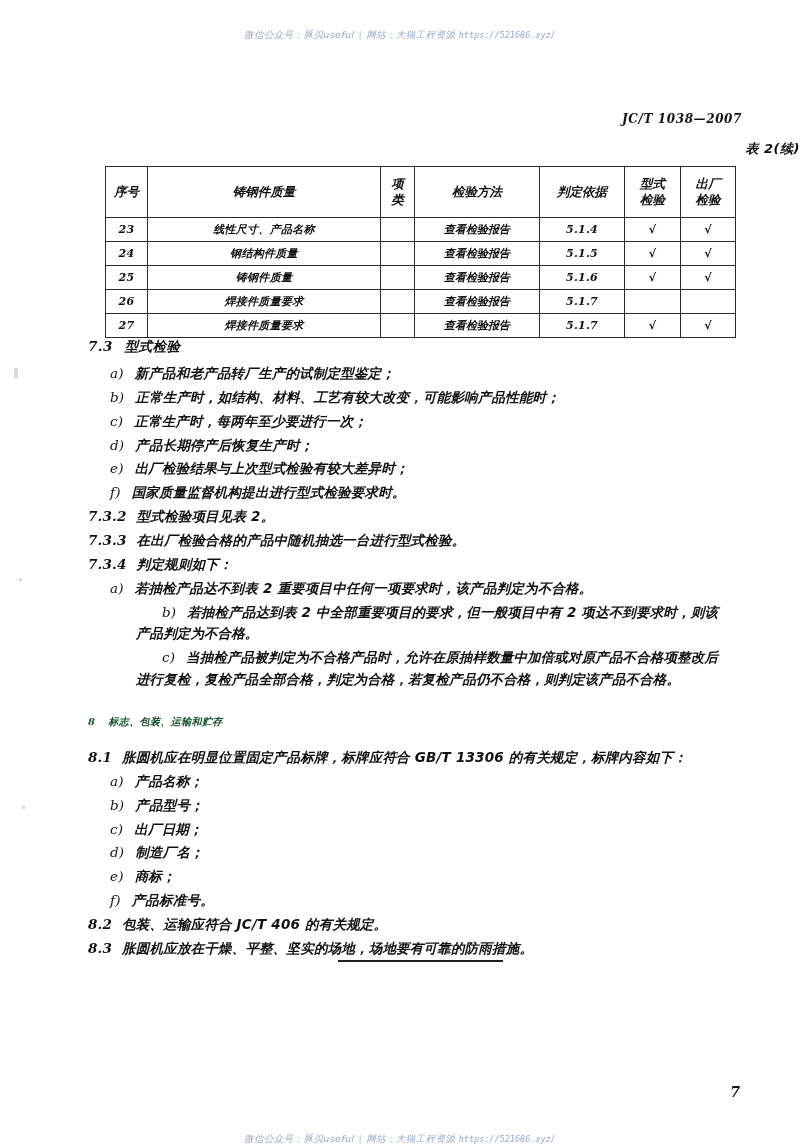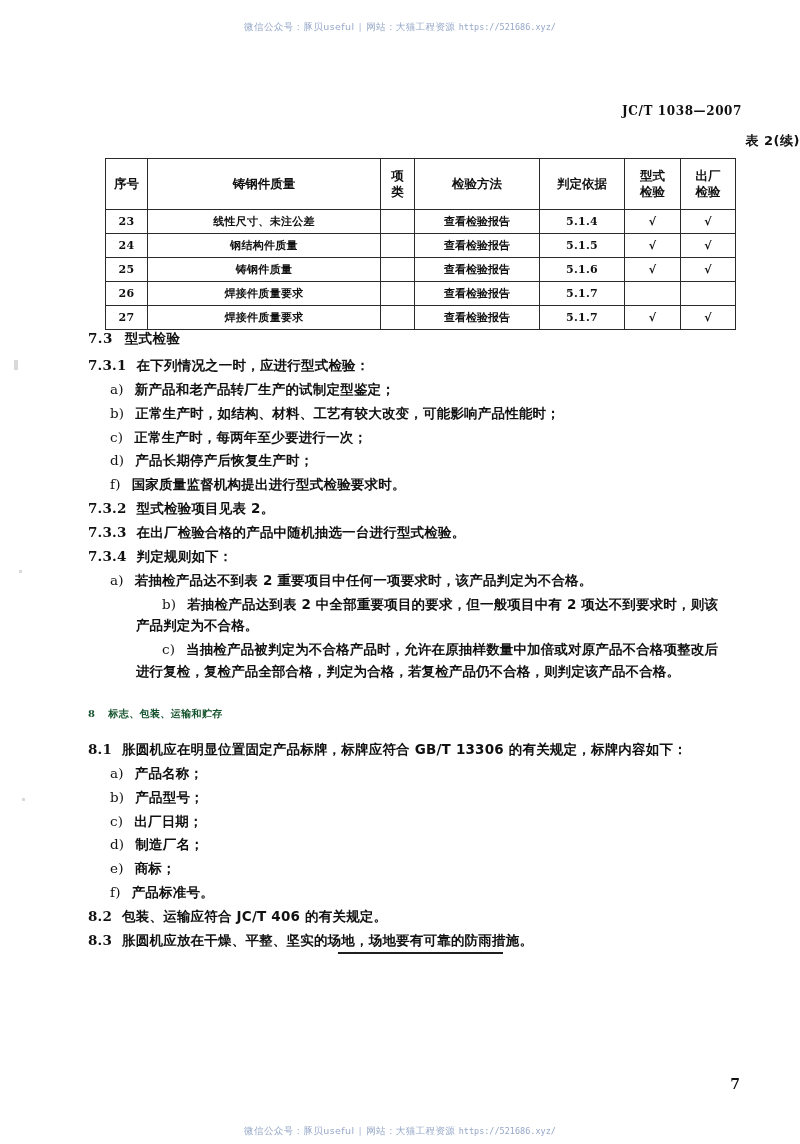--- a/index.html
+++ b/index.html
@@ -37,23 +37,24 @@
     font-size: 8.5px;
     letter-spacing: 0;
   }
   #watermark-top { top: 13px; }
   #watermark-bottom { top: 1117px; }
 
   
   .page {
     position: absolute;
     left: 0;
-    top: 8px;
+    top: 16px;
     width: 800px;
     height: 880px;
+    font-style: italic;
   }
 
   
   #doc-header {
     position: absolute;
     right: 58px;
     top: 96px;
     font-family: "DejaVu Serif", "Liberation Serif", serif;
     font-size: 12px;
     font-weight: bold;
@@ -274,21 +275,21 @@
         </th>
         <th>
           <span class="stack-line">出厂</span>
           <span class="stack-line">检验</span>
         </th>
       </tr>
     </thead>
     <tbody>
       <tr>
         <td class="cell-no">23</td>
-        <td class="cell-item">线性尺寸、未注公差</td>
+        <td class="cell-item">线性尺寸、产品名称</td>
         <td class="cell-class"></td>
         <td class="cell-method">查看检验报告</td>
         <td class="cell-basis">5.1.4</td>
         <td class="check-mark">√</td>
         <td class="check-mark">√</td>
       </tr>
       <tr>
         <td class="cell-no">24</td>
         <td class="cell-item">钢结构件质量</td>
         <td class="cell-class"></td>
@@ -326,35 +327,35 @@
       </tr>
     </tbody>
   </table>
 
   <div class="content">
 
     <div class="heading2">
       <span class="num">7.3</span><span>型式检验</span>
     </div>
 
-    <div class="para">
-      <span class="num">7.3.1</span><span>在下列情况之一时，应进行型式检验：</span>
-    </div>
 
     <div class="listitem">
       <span class="marker">a)</span><span>新产品和老产品转厂生产的试制定型鉴定；</span>
     </div>
     <div class="listitem">
       <span class="marker">b)</span><span>正常生产时，如结构、材料、工艺有较大改变，可能影响产品性能时；</span>
     </div>
     <div class="listitem">
       <span class="marker">c)</span><span>正常生产时，每两年至少要进行一次；</span>
     </div>
     <div class="listitem">
       <span class="marker">d)</span><span>产品长期停产后恢复生产时；</span>
+    </div>
+    <div class="listitem">
+      <span class="marker">e)</span><span>出厂检验结果与上次型式检验有较大差异时；</span>
     </div>
     <div class="listitem">
       <span class="marker">f)</span><span>国家质量监督机构提出进行型式检验要求时。</span>
     </div>
 
     <div class="para">
       <span class="num">7.3.2</span><span>型式检验项目见表 2。</span>
     </div>
     <div class="para">
       <span class="num">7.3.3</span><span>在出厂检验合格的产品中随机抽选一台进行型式检验。</span>

